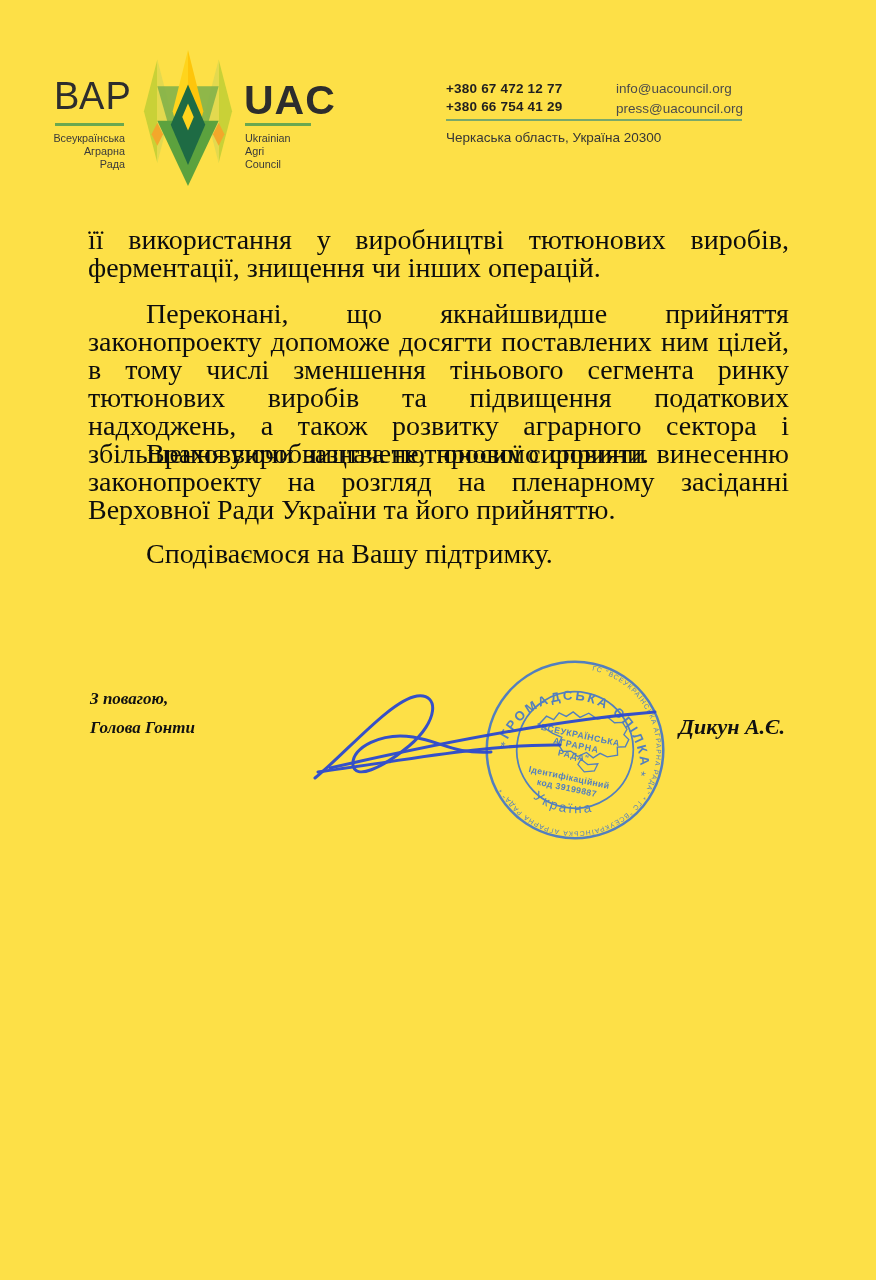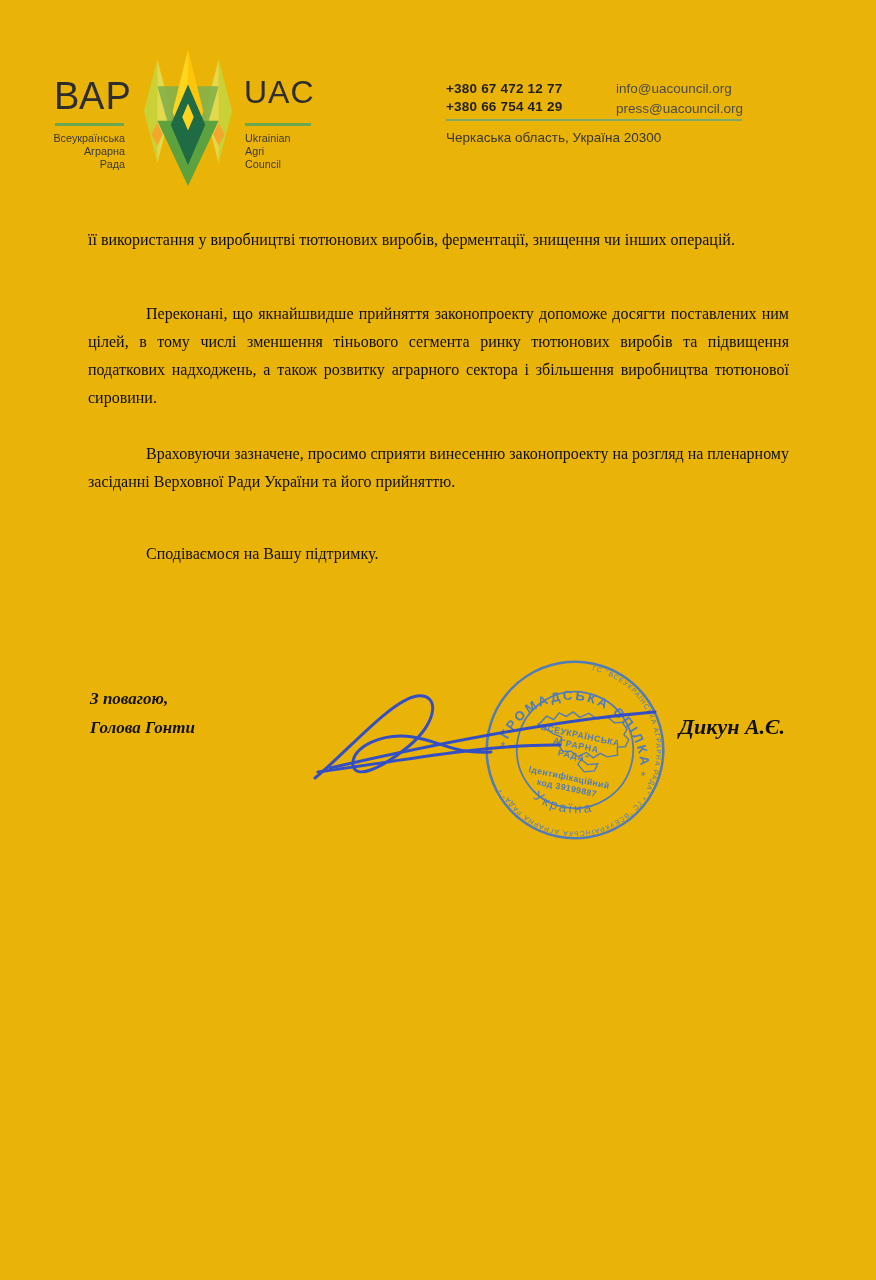--- a/index.html
+++ b/index.html
@@ -1,40 +1,40 @@
 <!DOCTYPE html>
 <html><head>
 <meta charset="utf-8">
 <style>
   html,body{margin:0;padding:0;background:#ffffff;}
-  .page{position:relative;width:876px;height:1280px;background:#eab308;overflow:hidden;
+  .page{position:relative;width:876px;height:1280px;background:#fde047;overflow:hidden;
         font-family:"Liberation Sans",sans-serif;}
 
   
   .var-text{position:absolute;left:54px;top:76px;font-size:38px;font-weight:500;
             color:#2d2d2d;letter-spacing:1px;line-height:40px;}
   .var-rule{position:absolute;left:55px;top:123px;width:69px;height:3px;background:#6aa84f;}
   .var-sub{position:absolute;left:50px;top:132px;width:75px;text-align:right;
            font-size:10.8px;line-height:13px;color:#3a3a3a;}
-  .uac-text{position:absolute;left:244px;top:72px;font-size:32px;font-weight:400;
+  .uac-text{position:absolute;left:244px;top:80px;font-size:41px;font-weight:700;
             color:#2d2d2d;letter-spacing:1px;line-height:40px;}
   .uac-rule{position:absolute;left:245px;top:123px;width:66px;height:3px;background:#6aa84f;}
   .uac-sub{position:absolute;left:245px;top:132px;width:90px;text-align:left;
            font-size:10.8px;line-height:13px;color:#3a3a3a;}
   .trident{position:absolute;left:142px;top:46px;width:92px;height:142px;}
 
   .phones{position:absolute;left:446px;top:80px;font-size:13.5px;font-weight:bold;
           color:#1f1f1f;line-height:18px;letter-spacing:.2px;}
   .emails{position:absolute;left:616px;top:79px;font-size:13.5px;color:#4b4b4b;line-height:20px;}
   .contact-rule{position:absolute;left:446px;top:119px;width:296px;height:2px;background:#7aa96a;}
   .address{position:absolute;left:446px;top:127px;font-size:13.5px;color:#363636;line-height:21px;}
 
   
   .para{position:absolute;left:88px;width:701px;margin:0;
-        font-family:"Liberation Serif",serif;font-size:16px;line-height:28px;
+        font-family:"Liberation Serif",serif;font-size:28px;line-height:28px;
         color:#0d0d0d;text-align:justify;}
   .para.indent{text-indent:58px;}
   #p1{top:226px;}
   #p2{top:300px;}
   #p3{top:440px;}
   #p4{top:540px;text-align:left;}
 
   
   .closing-block{position:absolute;left:90px;top:684px;
         font-family:"Liberation Serif",serif;font-style:italic;font-weight:bold;

